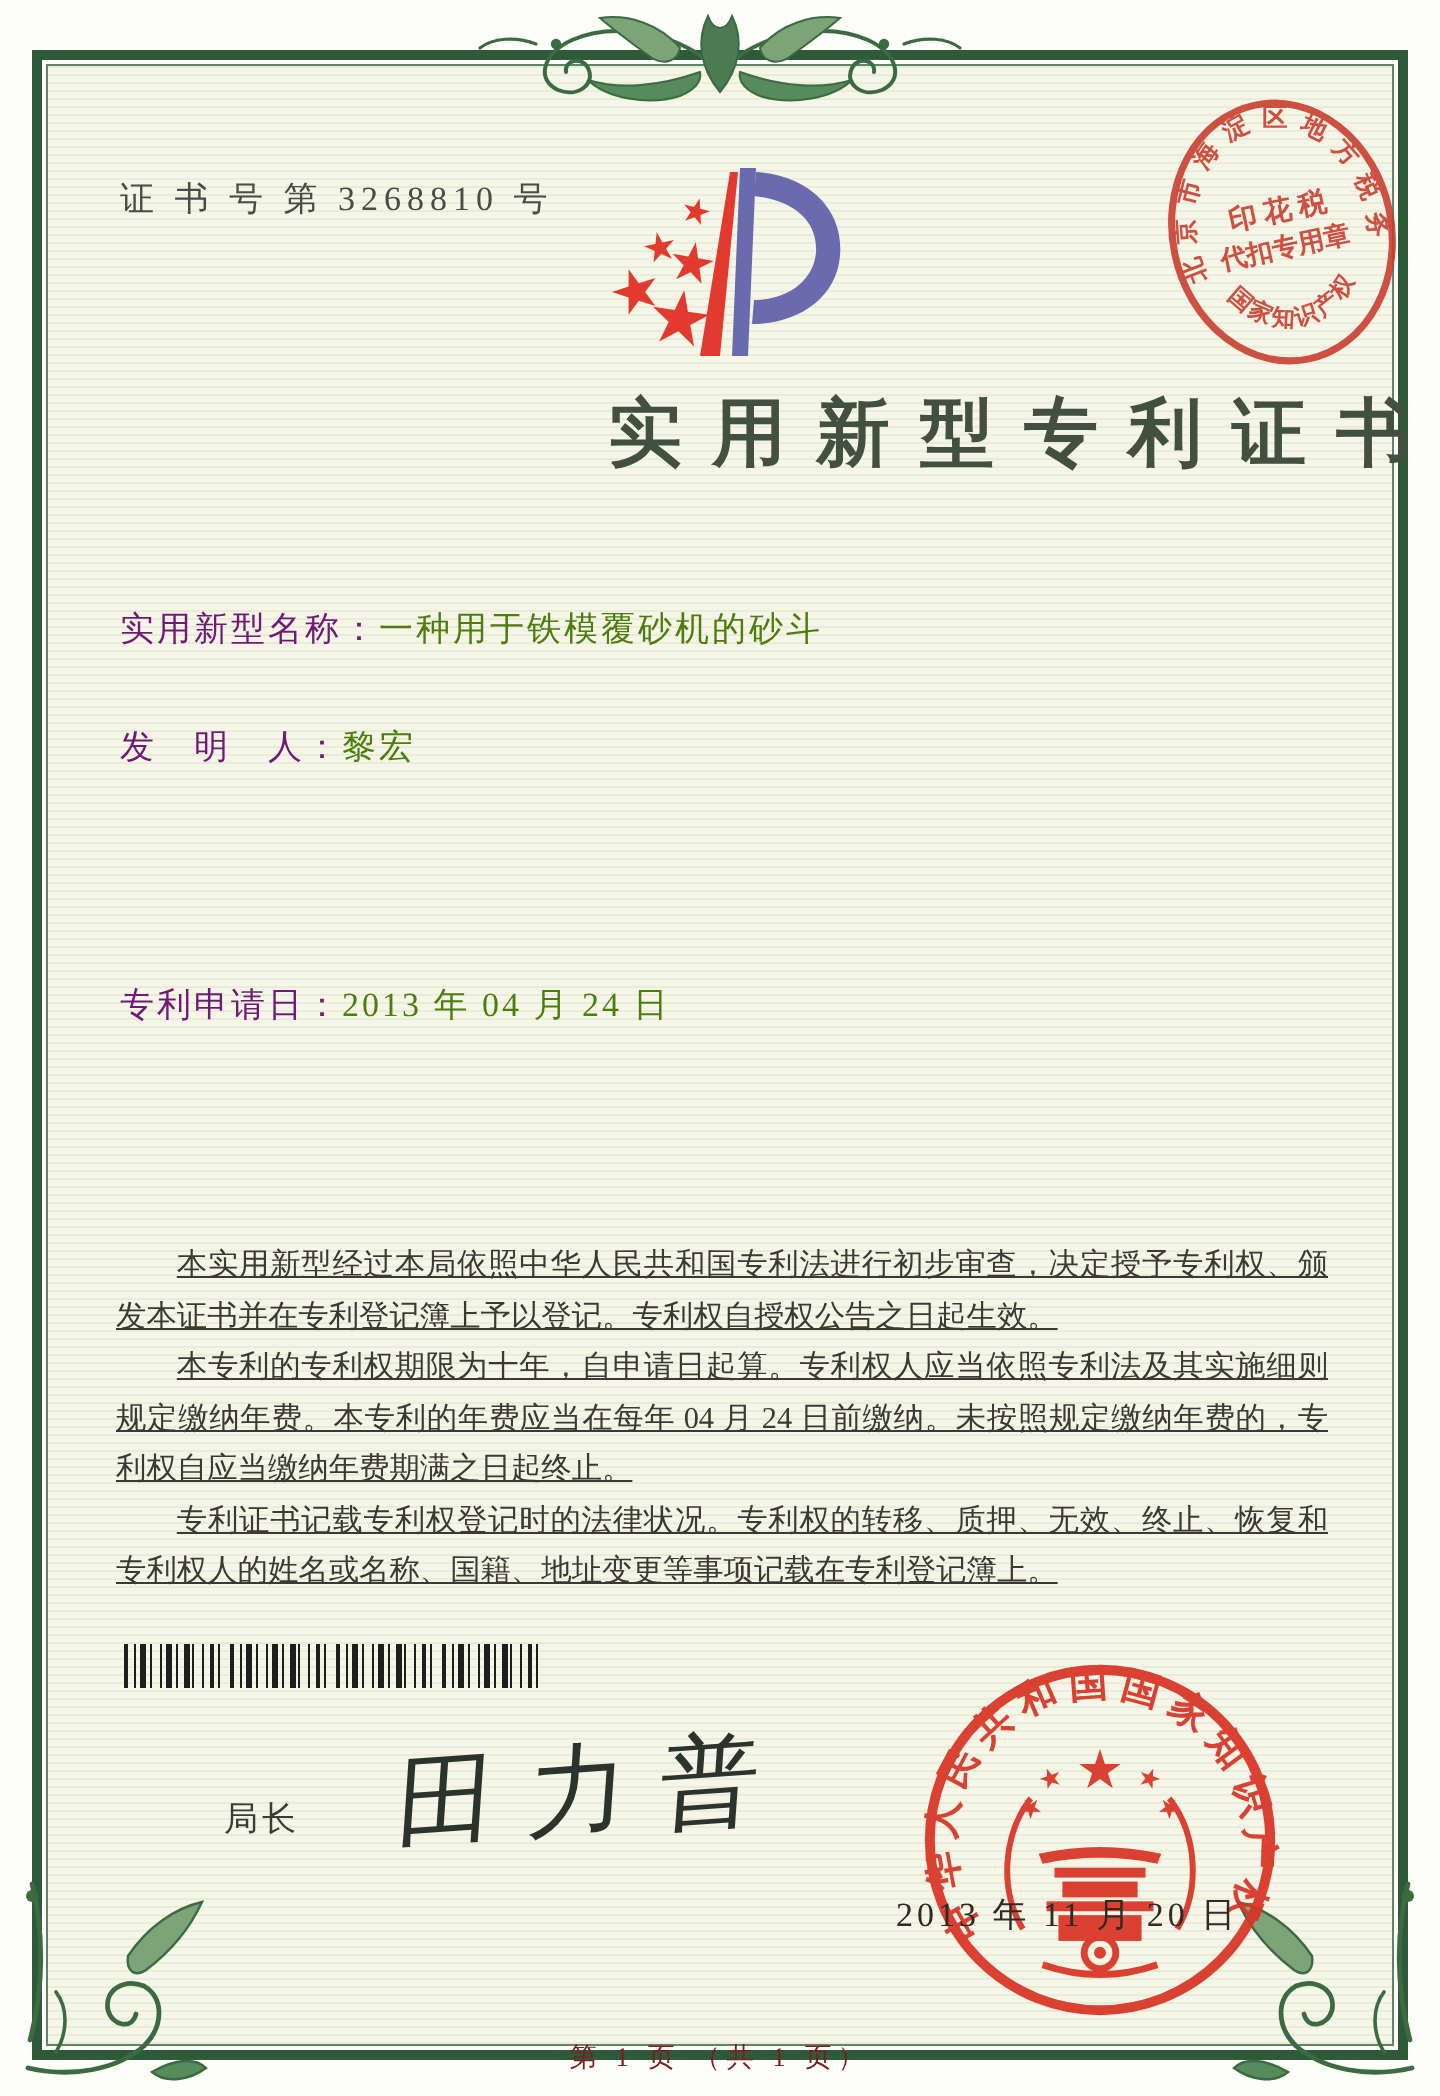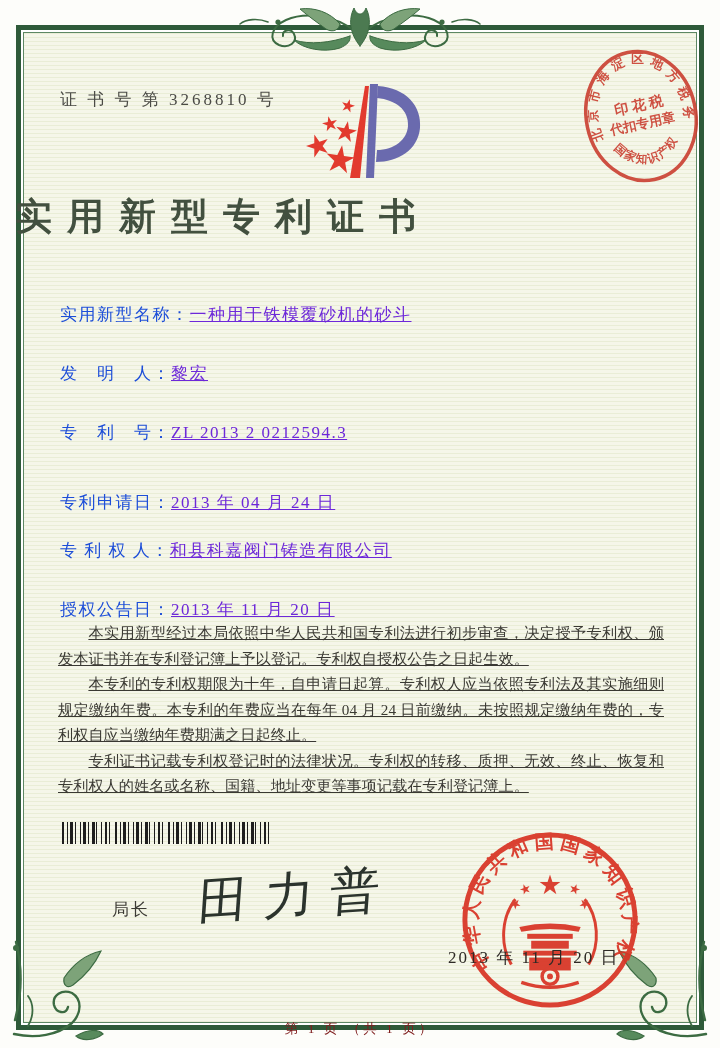--- a/index.html
+++ b/index.html
@@ -27,32 +27,32 @@
   .corner-bl{position:absolute;left:6px;top:936px;width:98px;height:106px;z-index:5;}
   .corner-br{position:absolute;left:616px;top:936px;width:98px;height:106px;z-index:5;transform:scaleX(-1);}
 
   
   .cert-no{
     position:absolute;left:60px;top:88px;font-size:17px;color:#4b4b46;
     letter-spacing:3px;z-index:6;
   }
   .logo{position:absolute;left:288px;top:74px;width:150px;height:110px;z-index:6;}
   .title{
-    position:absolute;left:0;top:192px;width:100%;text-align:left;
+    position:absolute;left:0;top:192px;width:100%;text-align:right;
     font-size:37px;font-weight:bold;color:#42503f;letter-spacing:15px;
     text-indent:15px;z-index:6;
   }
 
   
   .field{
     position:absolute;left:60px;font-size:17px;color:#3c3b35;letter-spacing:1.5px;
     z-index:6;white-space:nowrap;
   }
-  .field .lbl{color:#1d4ed8;}
-  .field .val{color:#6d28d9;text-decoration:underline;}
+  .field .lbl{color:#701a75;}
+  .field .val{color:#4d7c0f;}
 
   
   .body-text{
     position:absolute;left:58px;top:620px;width:606px;z-index:6;
     font-size:15.2px;line-height:25.5px;color:#3a3933;text-align:justify;
   }
   .body-text p{margin:0;text-indent:2em;text-decoration:underline;}
 
   
   .barcode{
@@ -166,31 +166,22 @@
   </svg>
 
   <div class="title">实用新型专利证书</div>
 
   <div class="field" style="top:303px">
     <span class="lbl">实用新型名称：</span><span class="val">一种用于铁模覆砂机的砂斗</span>
   </div>
   <div class="field" style="top:362px">
     <span class="lbl">发　明　人：</span><span class="val">黎宏</span>
   </div>
-  <div class="field" style="top:421px">
-    <span class="lbl">专　利　号：</span><span class="val">ZL 2013 2 0212594.3</span>
-  </div>
   <div class="field" style="top:491px">
     <span class="lbl">专利申请日：</span><span class="val">2013 年 04 月 24 日</span>
-  </div>
-  <div class="field" style="top:539px">
-    <span class="lbl">专 利 权 人：</span><span class="val">和县科嘉阀门铸造有限公司</span>
-  </div>
-  <div class="field" style="top:598px">
-    <span class="lbl">授权公告日：</span><span class="val">2013 年 11 月 20 日</span>
   </div>
 
   <div class="body-text">
     <p>本实用新型经过本局依照中华人民共和国专利法进行初步审查，决定授予专利权、颁发本证书并在专利登记簿上予以登记。专利权自授权公告之日起生效。</p>
     <p>本专利的专利权期限为十年，自申请日起算。专利权人应当依照专利法及其实施细则规定缴纳年费。本专利的年费应当在每年 04 月 24 日前缴纳。未按照规定缴纳年费的，专利权自应当缴纳年费期满之日起终止。</p>
     <p>专利证书记载专利权登记时的法律状况。专利权的转移、质押、无效、终止、恢复和专利权人的姓名或名称、国籍、地址变更等事项记载在专利登记簿上。</p>
   </div>
 
   <div class="barcode"></div>
 

